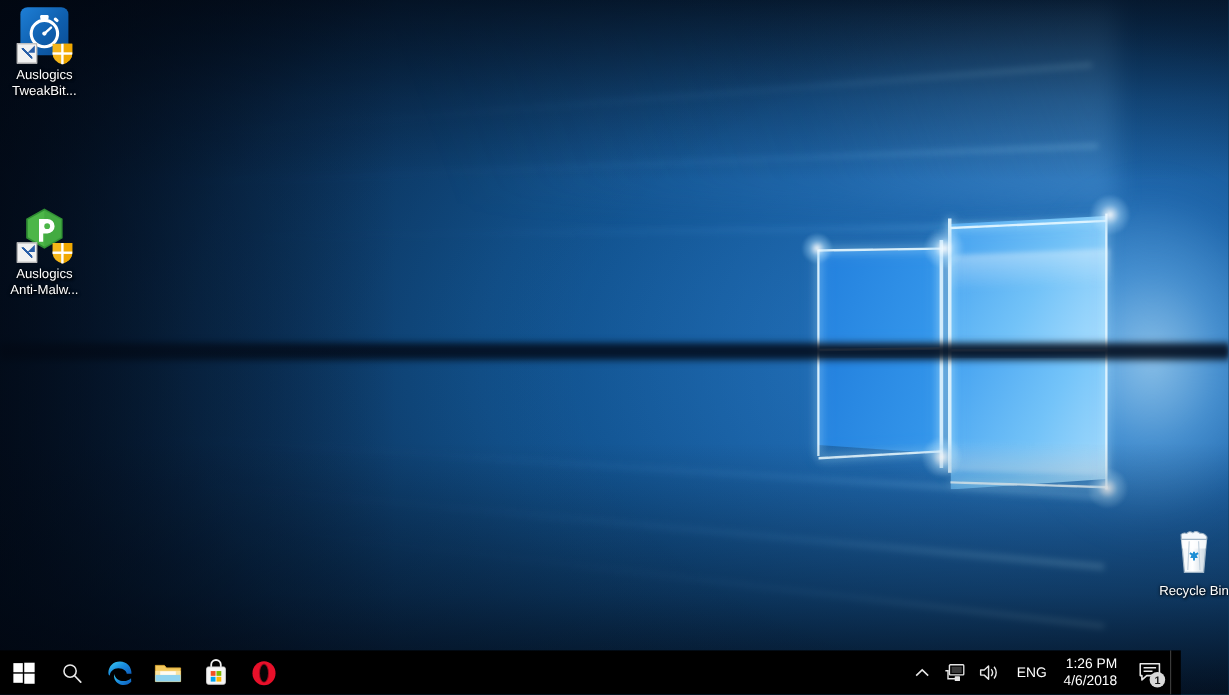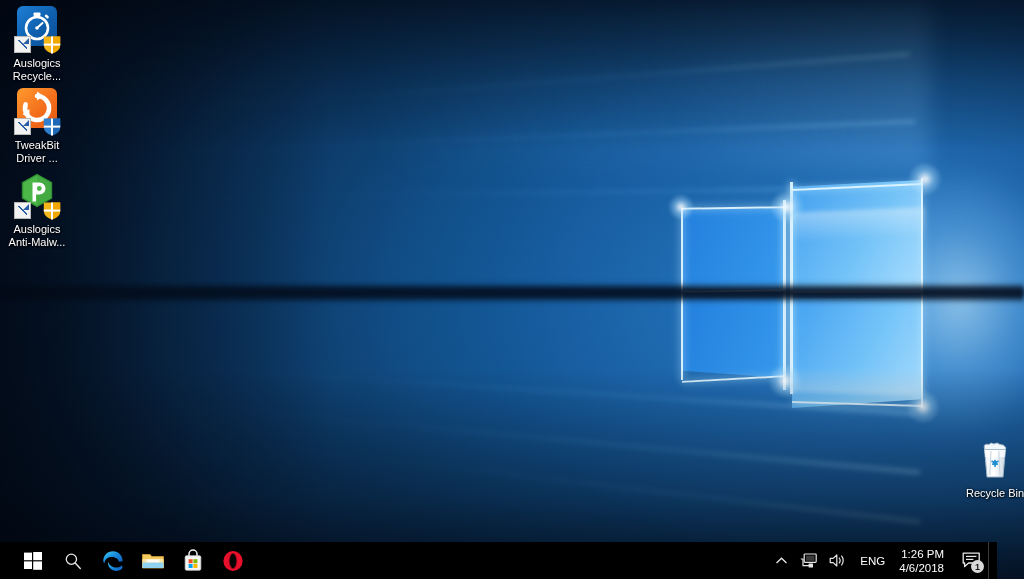--- a/index.html
+++ b/index.html
@@ -225,21 +225,20 @@
   }
 
   
   #taskbar {
     position: absolute;
     left: 0; bottom: 0;
     width: 984px; height: 37px;
     background: #000000;
     display: flex;
     align-items: center;
-    padding-left: 13px;
   }
   #taskbar-left { display: flex; align-items: center; height: 37px; }
   .tb-btn {
     width: 40px; height: 37px;
     display: flex; align-items: center; justify-content: center;
     cursor: default;
   }
   #tray {
     position: absolute;
     right: 0; top: 0;
@@ -362,48 +361,24 @@
           <path d="M10 1.5 L18.2 1.5 L18.2 9.5 Q18.2 16 10 18.6 Q1.8 16 1.8 9.5 L1.8 1.5 Z" fill="#f5b61a"></path>
           <path d="M10 1.5 L18.2 1.5 L18.2 9.5 Q18.2 16 10 18.6 Z" fill="#f0a800"></path>
           <rect x="9" y="1.5" width="2" height="17" fill="#ffffff"></rect>
           <rect x="1.8" y="8.6" width="16.4" height="2" fill="#ffffff"></rect>
         </svg>
       </span>
       <span class="shortcut-arrow"></span>
     </div>
     <div class="lbl">
       <span>Auslogics</span><br>
-      <span>Recycle...</span>
+      <span>TweakBit...</span>
     </div>
   </div>
 
-  <div class="desk-icon" style="left:0px; top:88px;">
-    <div class="art">
-      <div class="tile tile-orange">
-        <svg width="40" height="40" viewBox="0 0 40 40">
-          <path d="M20 8 A12 12 0 1 1 8.6 16.4" fill="none" stroke="#ffffff" stroke-width="4.6" stroke-linecap="round"></path>
-          <path d="M20 3.4 L20 12.6 L26.5 8 Z" fill="#ffffff"></path>
-          <path d="M12.5 31 L5.5 26 L12.5 21 Z" fill="#ffffff" opacity="0.95"></path>
-        </svg>
-      </div>
-      <span class="badge-shield">
-        <svg width="20" height="20" viewBox="0 0 20 20">
-          <path d="M10 1.5 L18.2 1.5 L18.2 9.5 Q18.2 16 10 18.6 Q1.8 16 1.8 9.5 L1.8 1.5 Z" fill="#2f7fd0"></path>
-          <path d="M10 1.5 L18.2 1.5 L18.2 9.5 Q18.2 16 10 18.6 Z" fill="#1f68b8"></path>
-          <rect x="9" y="1.5" width="2" height="17" fill="#ffffff"></rect>
-          <rect x="1.8" y="8.6" width="16.4" height="2" fill="#ffffff"></rect>
-        </svg>
-      </span>
-      <span class="shortcut-arrow"></span>
-    </div>
-    <div class="lbl">
-      <span>TweakBit</span><br>
-      <span>Driver ...</span>
-    </div>
-  </div>
 
   <div class="desk-icon" style="left:0px; top:172px;">
     <div class="art">
       <div class="tile tile-none">
         <svg width="40" height="40" viewBox="0 0 40 40">
           <path d="M20 2.5 L34.5 10.6 L34.5 26.2 L20 34.5 L5.5 26.2 L5.5 10.6 Z" fill="#4cb648" stroke="#2f8c33" stroke-width="1.4"></path>
           <path d="M20 2.5 L34.5 10.6 L34.5 26.2 L20 34.5 Z" fill="#3da23c" opacity="0.55"></path>
           <path d="M15.5 10.5 L22.5 10.5 A6 6 0 0 1 22.5 22.5 L19 22.5 L19 29.5 L15.5 29.5 Z" fill="#ffffff"></path>
           <circle cx="22.3" cy="16.5" r="2.4" fill="#4cb648"></circle>
         </svg>

